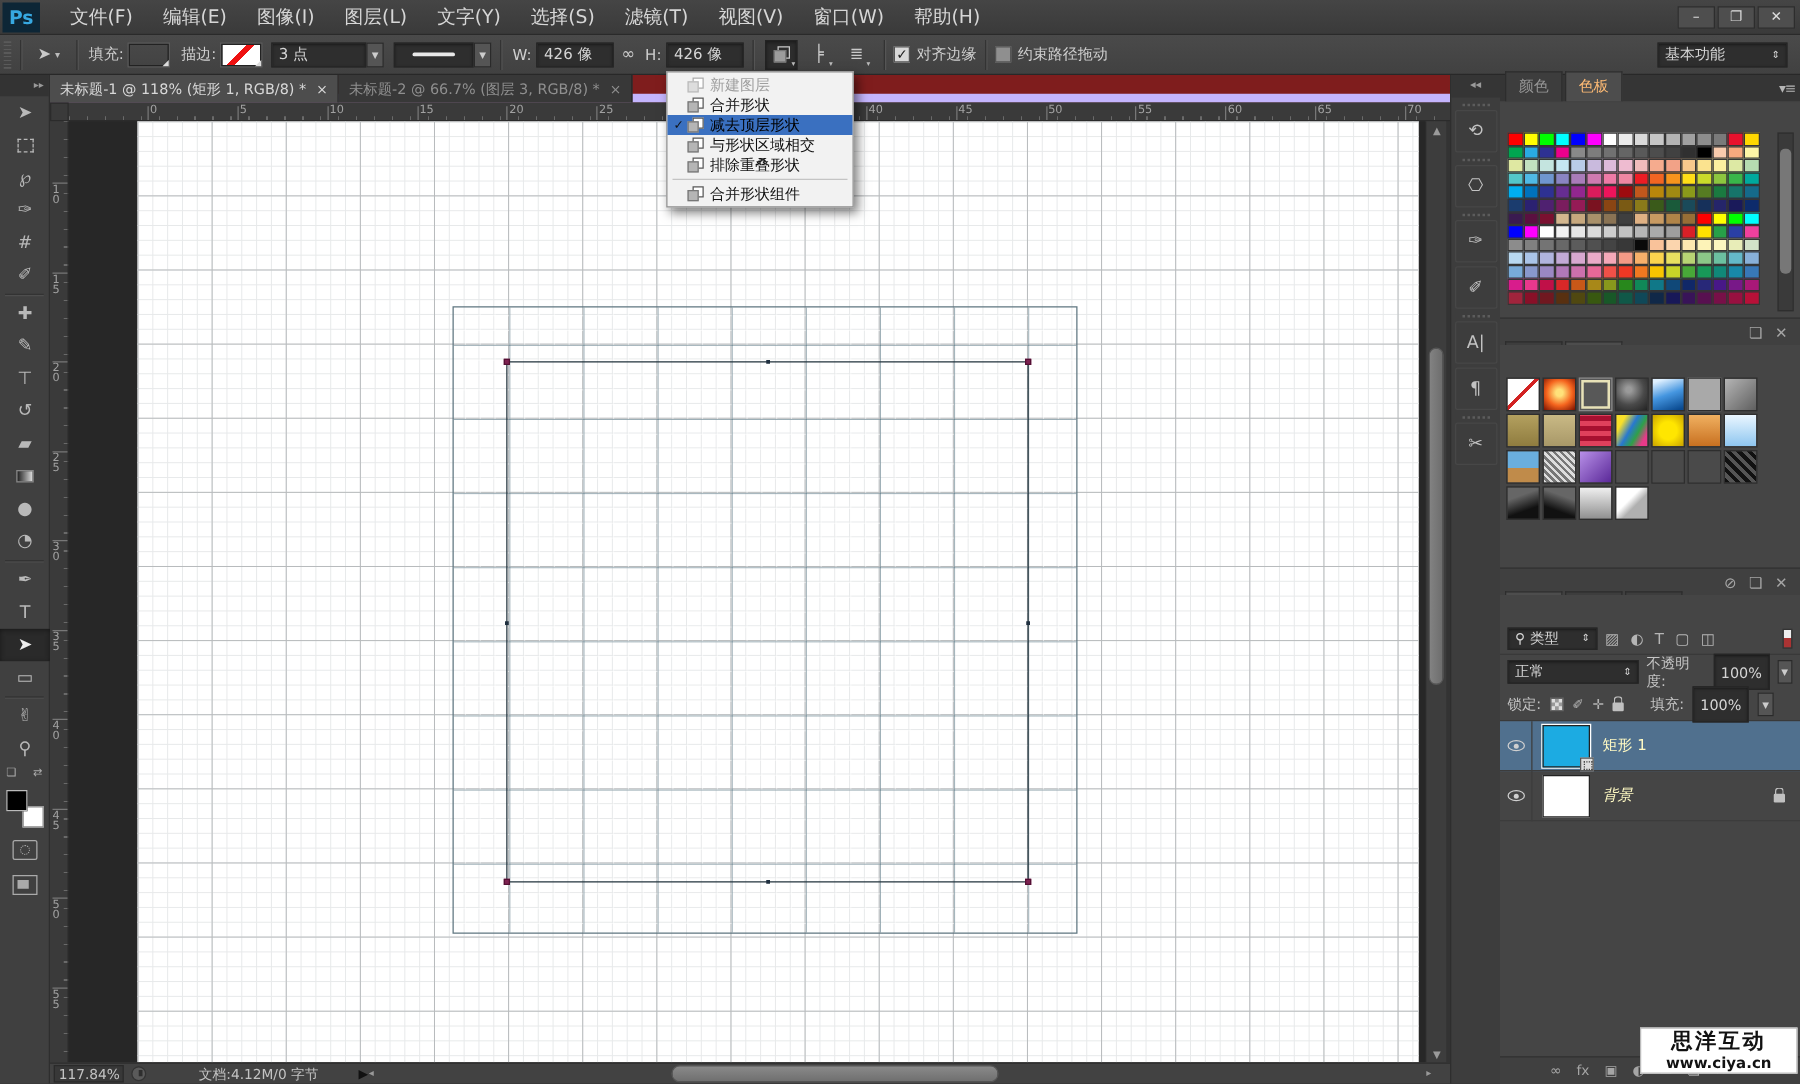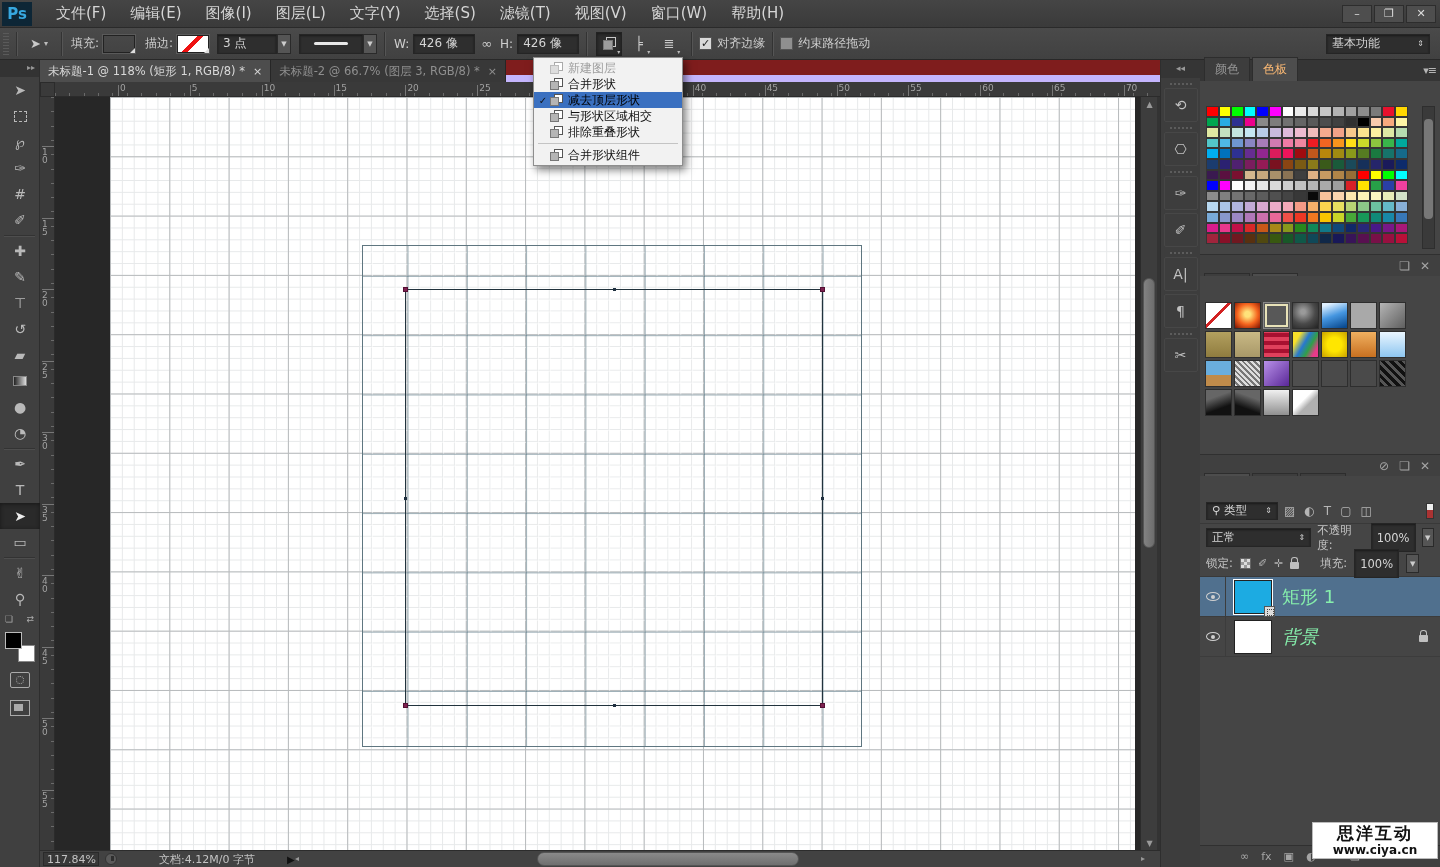--- a/index.html
+++ b/index.html
@@ -198,21 +198,21 @@
   .layer-row { height:40px; display:flex; align-items:center; border-bottom:1px solid #3c3c3c; }
   .layer-row.selected { background:#50708e; }
   .eye-box { width:26px; height:40px; border-right:1px solid #3c3c3c; display:flex; align-items:center; justify-content:center; }
   .eye { width:14px; height:9px; border:1px solid #cfcfcf; border-radius:50%; position:relative; }
   .eye::after { content:""; position:absolute; left:4px; top:1.5px; width:4px; height:4px; background:#cfcfcf; border-radius:50%; }
   .layer-thumb { width:38px; height:34px; margin:0 10px 0 8px; border:1px solid #222; position:relative; }
   .layer-row.selected .layer-thumb { box-shadow:0 0 0 1px #fff; }
   .vec-badge { position:absolute; right:-4px; bottom:-4px; width:11px; height:11px; background:#ddd;
                border:1px solid #555; }
   .vec-badge::after { content:""; position:absolute; left:2px; top:2px; width:5px; height:5px; border:1px dotted #444; }
-  .layer-name { font-size:18px; color:#86efac; }
+  .layer-name { font-size:12px; color:#fef9c3; }
   .layer-name.italic { font-style:italic; }
   .layer-lock { margin-left:auto; margin-right:12px; }
   #layers-bottom { position:absolute; left:0; bottom:0; width:240px; height:22px; background:#404040;
                    border-top:1px solid #303030; display:flex; align-items:center; gap:12px; padding-left:40px;
                    color:#a5a5a5; font-size:11px; }
 
   
   #pathops-menu { position:absolute; left:533px; top:57px; width:150px; background:#f2f2f2;
                   border:1px solid #8e8e8e; box-shadow:3px 4px 8px rgba(0,0,0,.5); z-index:50;
                   padding:2px 0; }
@@ -268,21 +268,21 @@
     </div>
     <div class="ob-sep"></div>
     <span class="ob-label">填充:</span>
     <div class="swatch-box" id="fill-swatch">
         <span class="dd"></span>
       </div>
     <span class="ob-label" style="margin-left:10px">描边:</span>
     <div class="swatch-box" id="stroke-swatch">
         <span class="dd"></span>
       </div>
-    <div class="inset" style="width:60px;margin-left:8px">
+    <div class="inset" style="width:76px;margin-left:8px">
         <span>3 点</span>
       </div>
     <div class="dd-btn">▼</div>
     <div class="inset" style="width:64px;margin-left:8px;justify-content:center">
         <span class="line-sample"></span>
       </div>
     <div class="dd-btn">▼</div>
     <div class="ob-sep"></div>
     <span class="ob-label">W:</span>
     <div class="inset num-field">

